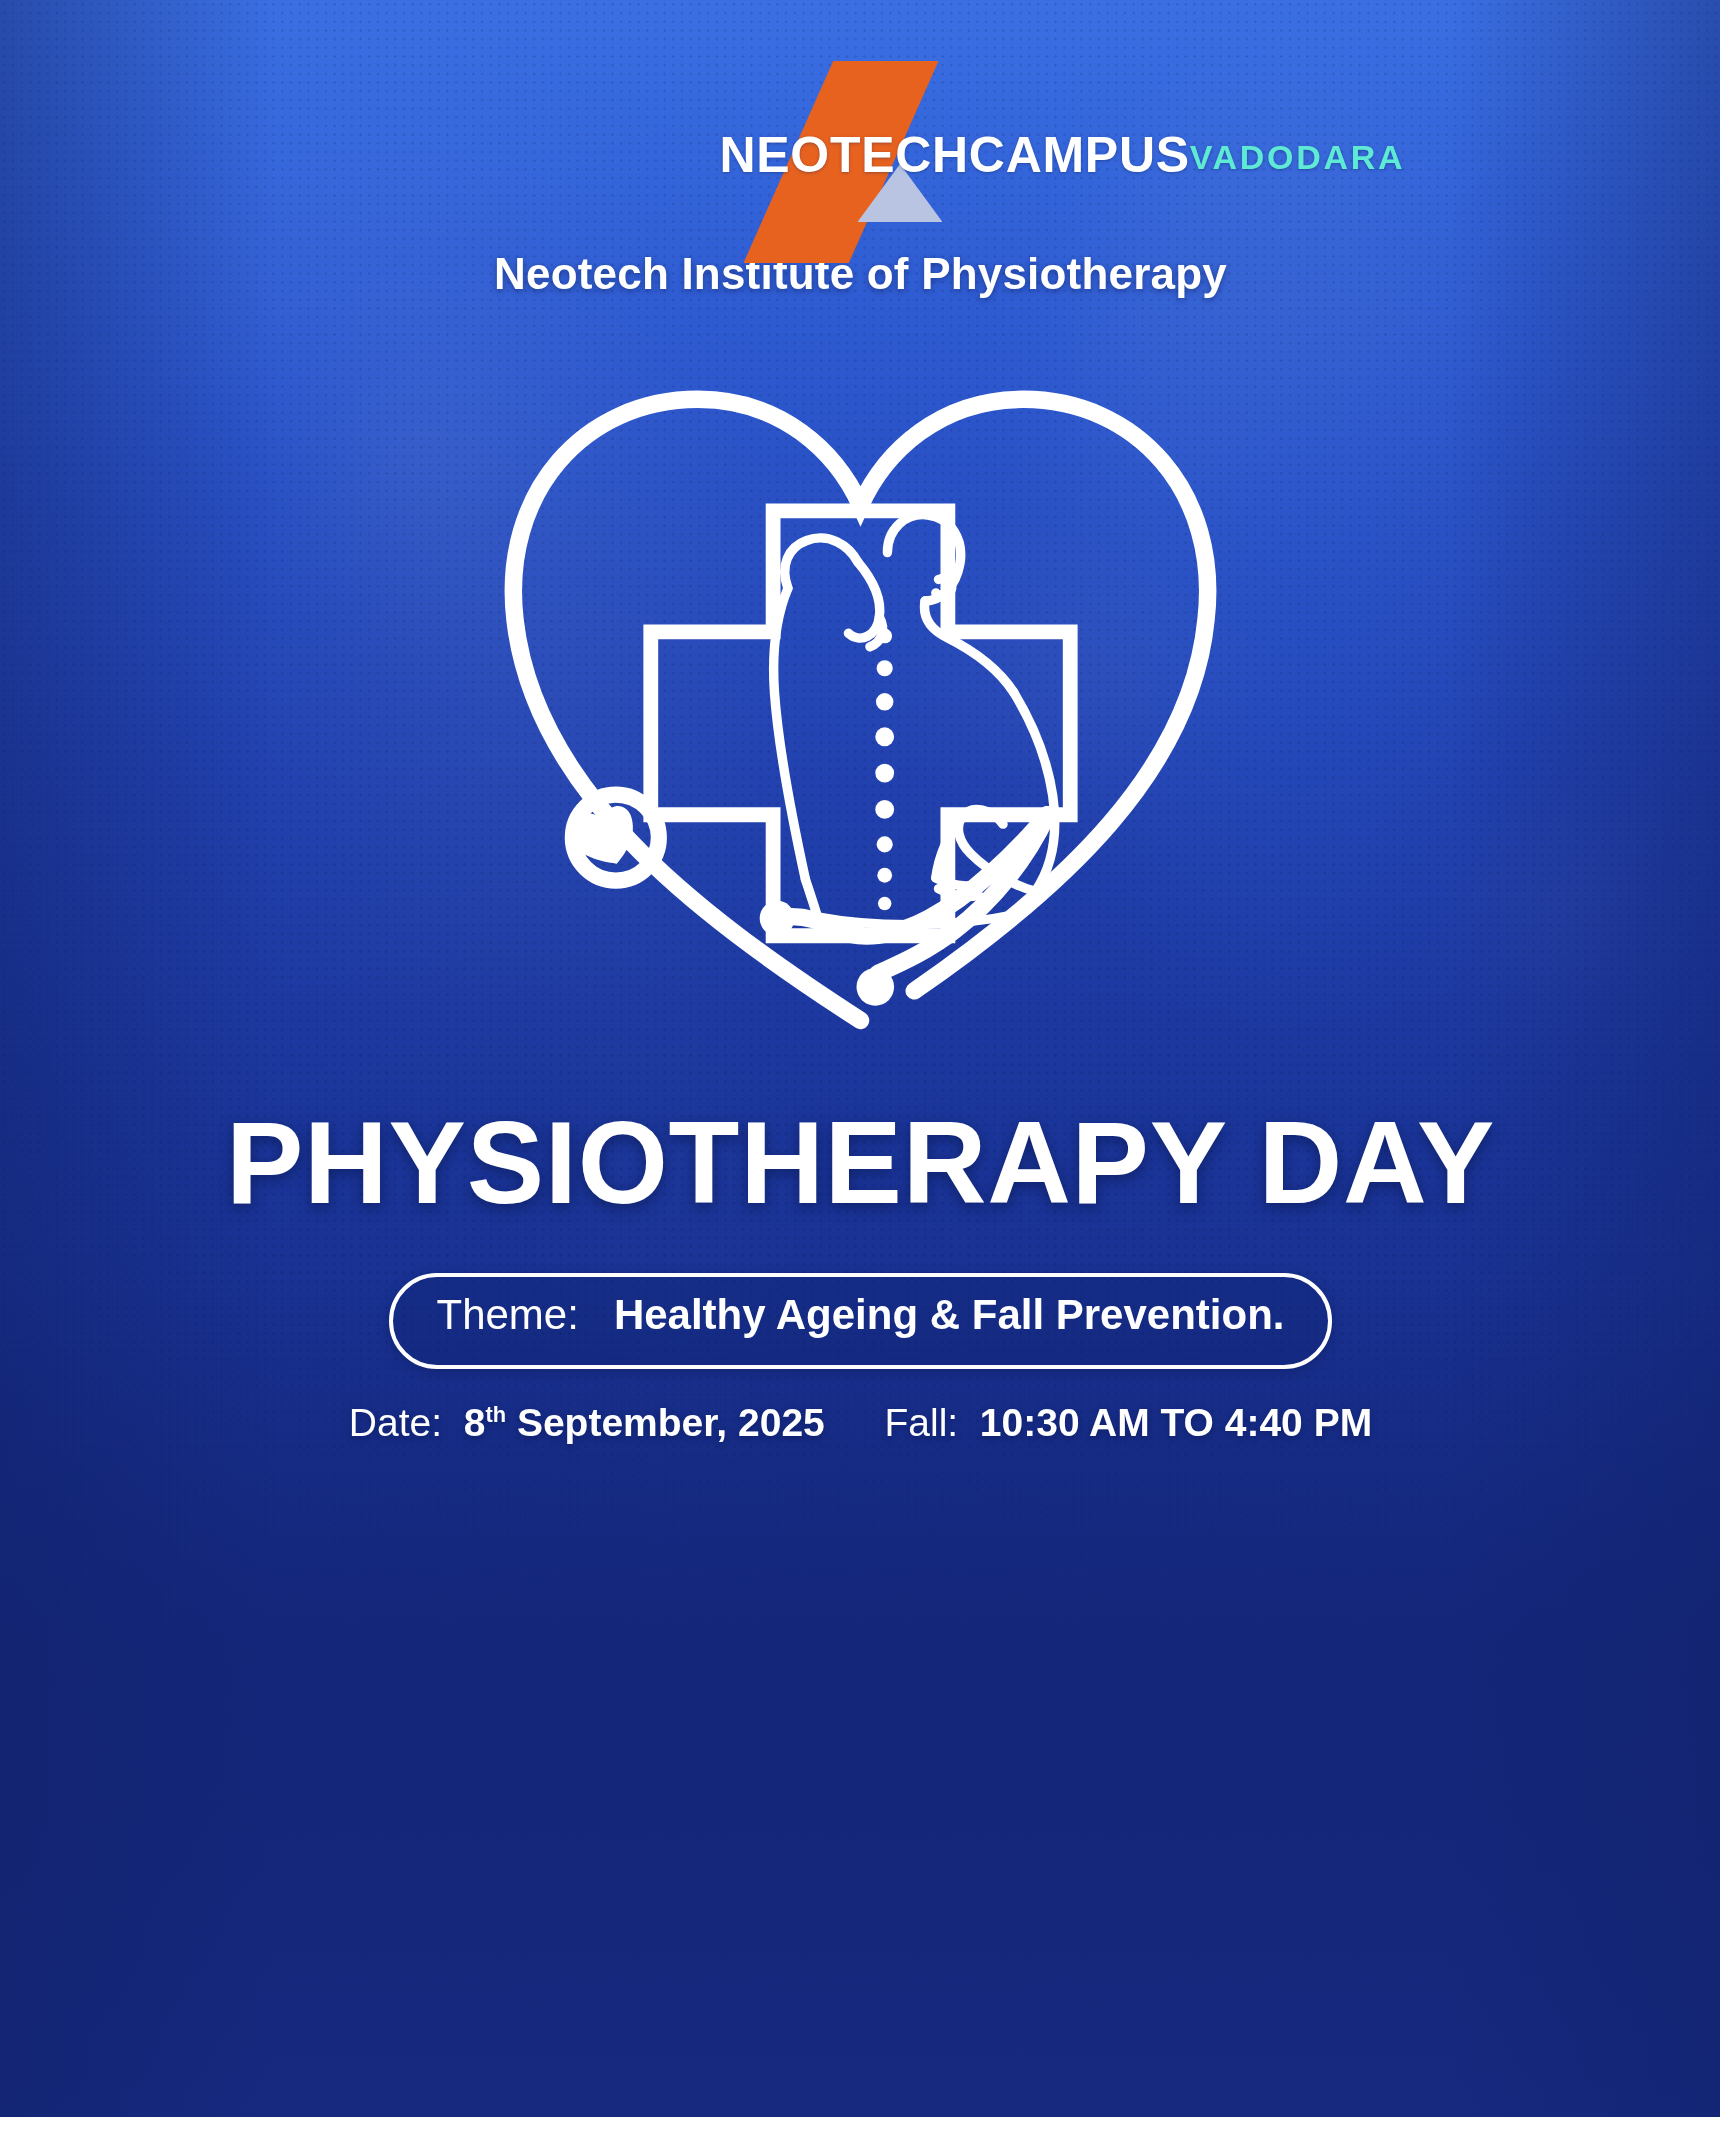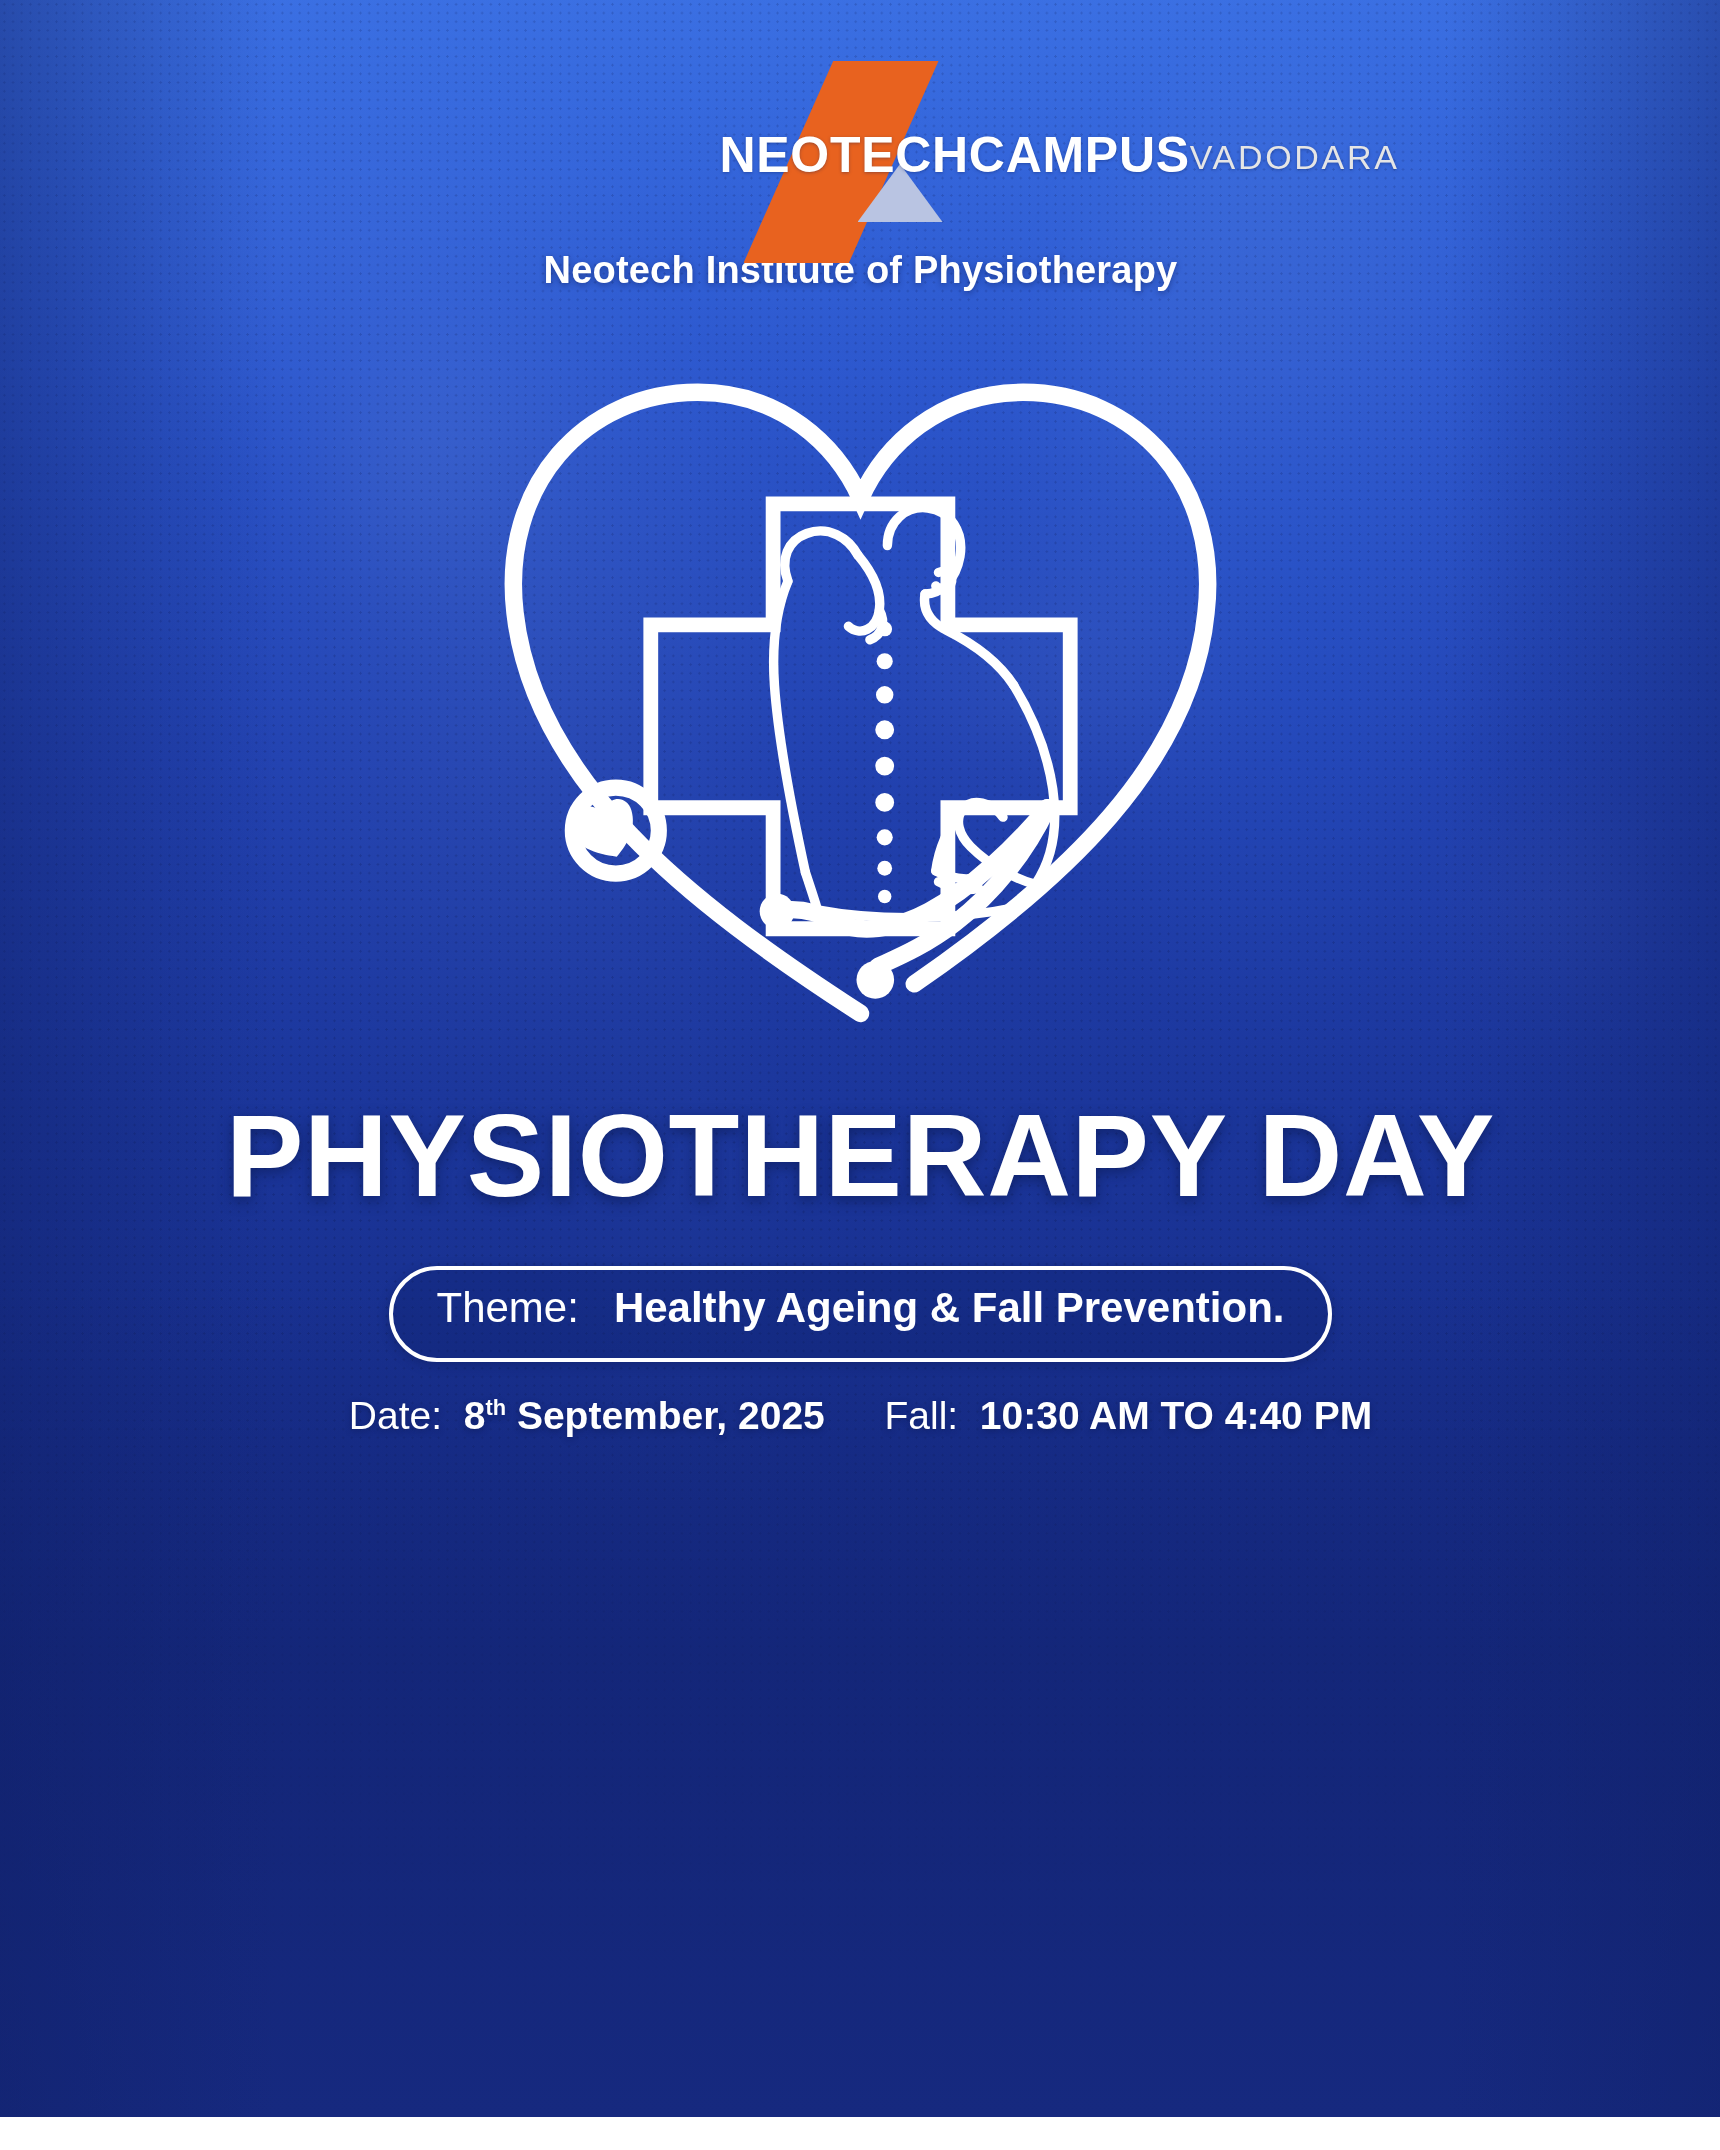--- a/index.html
+++ b/index.html
@@ -182,31 +182,31 @@
     color: #fff;
     text-shadow: 0 1.3px 3.4px rgba(10,25,80,.35);
   }
   .logo-rule {
     width: 245px;
     height: 6px;
     background: #e8621f;
     margin-top: 7.4px;
   }
   .logo-line3 {
-    font-weight: 400;
+    font-weight: 700;
     font-size: 34px;
     letter-spacing: 2.7px;
     margin-top: 4.7px;
-    color: #e5e5e5;
+    color: #5eead4;
     text-shadow: 0 1.3px 3.4px rgba(10,25,80,.35);
   }
 
   .institute {
     margin-top: 10.8px;
-    font-size: 38px;
+    font-size: 44px;
     font-weight: 700;
     letter-spacing: 0.2px;
     text-shadow: 0 2px 6px rgba(10,25,80,.45);
   }
 
   
   .emblem {
     margin-top: 17.5px;
     width: 753px;
     height: 773px;

